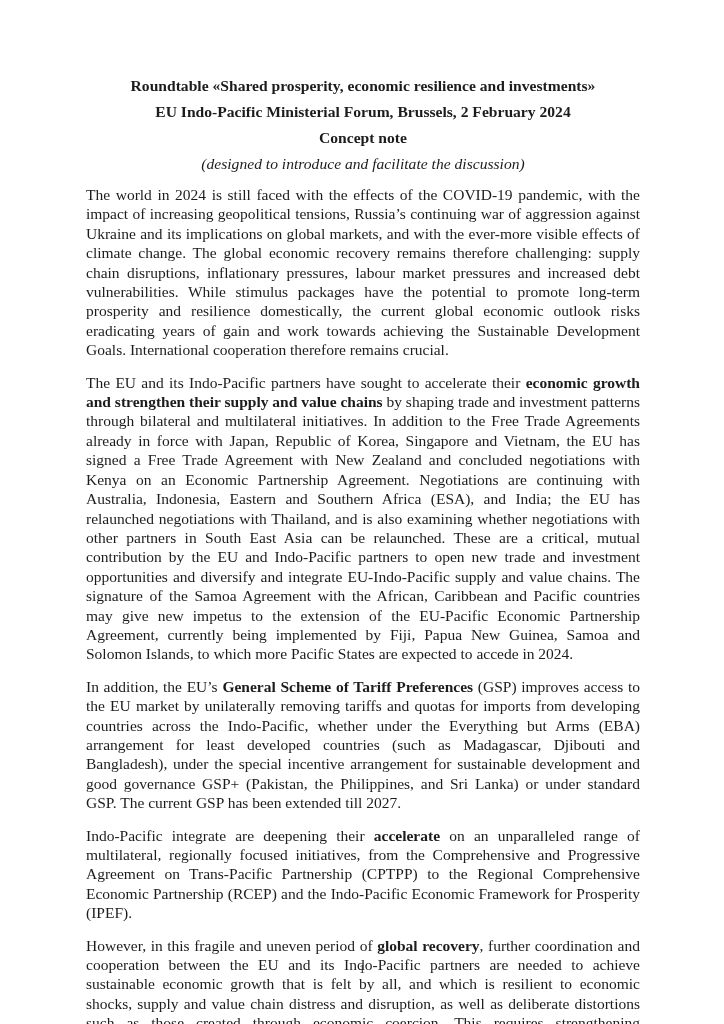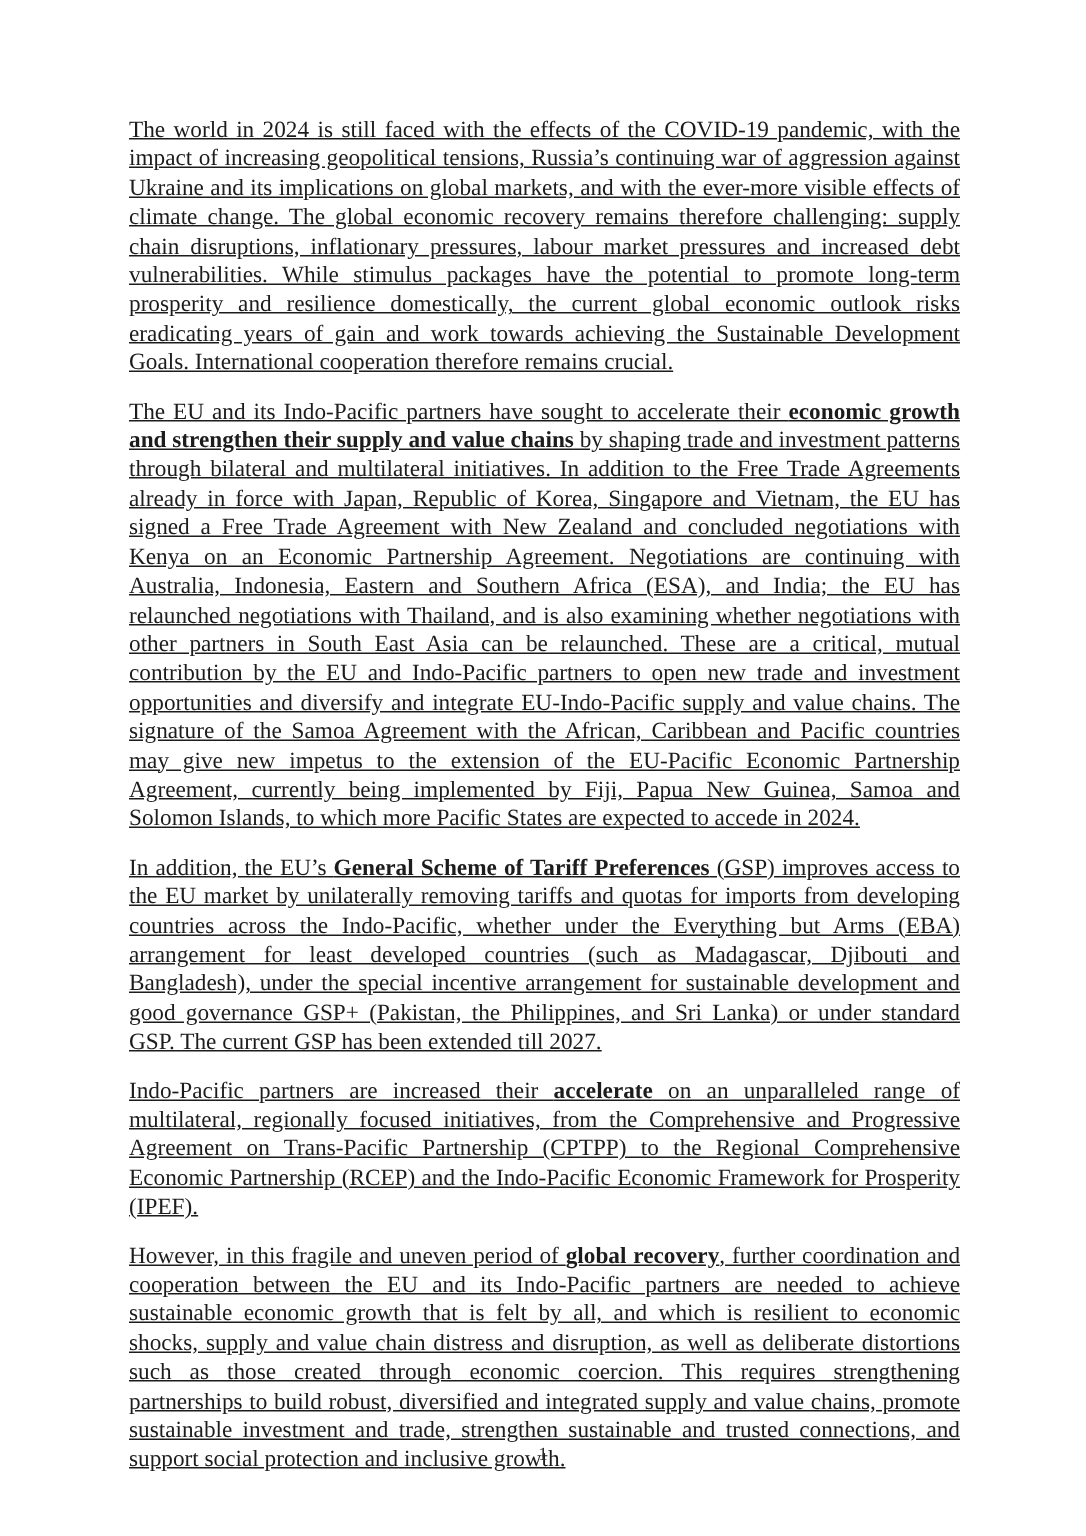--- a/index.html
+++ b/index.html
@@ -33,44 +33,49 @@
     font-style: italic;
     text-align: center;
     line-height: 17px;
     margin-bottom: 13px;
   }
   .doc-body p {
     font-size: 15.5px;
     line-height: 19.4px;
     text-align: justify;
     margin-bottom: 13px;
-    text-decoration: underline;
   }
   .doc-body p span.b { font-weight: bold; }
   .footer {
     position: absolute;
     bottom: 47px;
     left: 0;
     width: 724px;
     text-align: center;
     font-size: 12.5px;
     color: #2a2a2a;
   }
 </style>
 </head>
 <body>
 
 <div class="page">
 
+  <div class="doc-header">
+    <h1>Roundtable «Shared prosperity, economic resilience and investments»</h1>
+    <h2>EU Indo-Pacific Ministerial Forum, Brussels, 2 February 2024</h2>
+    <h3>Concept note</h3>
+    <p class="tagline">(designed to introduce and facilitate the discussion)</p>
+  </div>
 
   <div class="doc-body">
     <p><span>The world in 2024 is still faced with the effects of the COVID-19 pandemic, with the impact of increasing geopolitical tensions, Russia’s continuing war of aggression against Ukraine and its implications on global markets, and with the ever-more visible effects of climate change. The global economic recovery remains therefore challenging: supply chain disruptions, inflationary pressures, labour market pressures and increased debt vulnerabilities. While stimulus packages have the potential to promote long-term prosperity and resilience domestically, the current global economic outlook risks eradicating years of gain and work towards achieving the Sustainable Development Goals. International cooperation therefore remains crucial.</span></p>
     <p><span>The EU and its Indo-Pacific partners have sought to accelerate their </span><span class="b">economic growth and strengthen their supply and value chains</span><span> by shaping trade and investment patterns through bilateral and multilateral initiatives. In addition to the Free Trade Agreements already in force with Japan, Republic of Korea, Singapore and Vietnam, the EU has signed a Free Trade Agreement with New Zealand and concluded negotiations with Kenya on an Economic Partnership Agreement. Negotiations are continuing with Australia, Indonesia, Eastern and Southern Africa (ESA), and India; the EU has relaunched negotiations with Thailand, and is also examining whether negotiations with other partners in South East Asia can be relaunched. These are a critical, mutual contribution by the EU and Indo-Pacific partners to open new trade and investment opportunities and diversify and integrate EU-Indo-Pacific supply and value chains. The signature of the Samoa Agreement with the African, Caribbean and Pacific countries may give new impetus to the extension of the EU-Pacific Economic Partnership Agreement, currently being implemented by Fiji, Papua New Guinea, Samoa and Solomon Islands, to which more Pacific States are expected to accede in 2024.</span></p>
     <p><span>In addition, the EU’s </span><span class="b">General Scheme of Tariff Preferences</span><span> (GSP) improves access to the EU market by unilaterally removing tariffs and quotas for imports from developing countries across the Indo-Pacific, whether under the Everything but Arms (EBA) arrangement for least developed countries (such as Madagascar, Djibouti and Bangladesh), under the special incentive arrangement for sustainable development and good governance GSP+ (Pakistan, the Philippines, and Sri Lanka) or under standard GSP. The current GSP has been extended till 2027.</span></p>
-    <p><span>Indo-Pacific partners are increased their </span><span class="b">accelerate</span><span> on an unparalleled range of multilateral, regionally focused initiatives, from the Comprehensive and Progressive Agreement on Trans-Pacific Partnership (CPTPP) to the Regional Comprehensive Economic Partnership (RCEP) and the Indo-Pacific Economic Framework for Prosperity (IPEF).</span></p>
+    <p><span>Indo-Pacific integrate are deepening their </span><span class="b">accelerate</span><span> on an unparalleled range of multilateral, regionally focused initiatives, from the Comprehensive and Progressive Agreement on Trans-Pacific Partnership (CPTPP) to the Regional Comprehensive Economic Partnership (RCEP) and the Indo-Pacific Economic Framework for Prosperity (IPEF).</span></p>
     <p><span>However, in this fragile and uneven period of </span><span class="b">global recovery</span><span>, further coordination and cooperation between the EU and its Indo-Pacific partners are needed to achieve sustainable economic growth that is felt by all, and which is resilient to economic shocks, supply and value chain distress and disruption, as well as deliberate distortions such as those created through economic coercion. This requires strengthening partnerships to build robust, diversified and integrated supply and value chains, promote sustainable investment and trade, strengthen sustainable and trusted connections, and support social protection and inclusive growth.</span></p>
   </div>
 
   <div class="footer">
     <span>1</span>
   </div>
 
 </div>
 
 </body></html>

